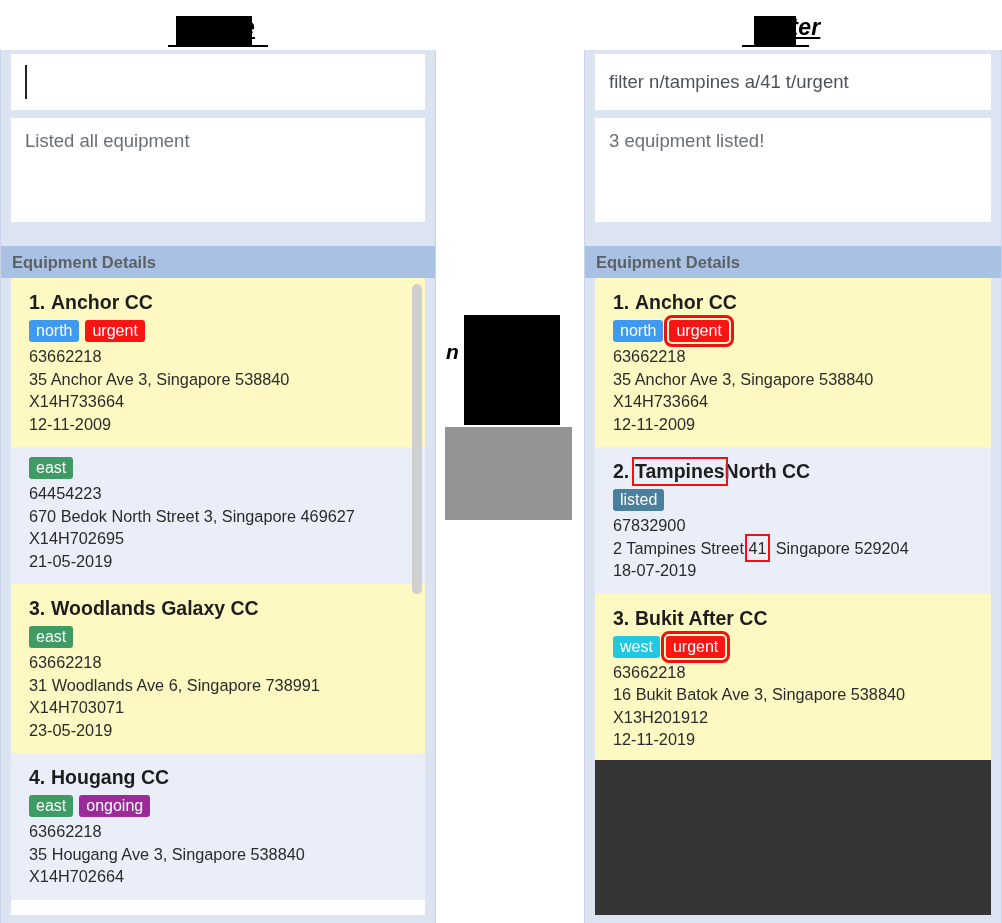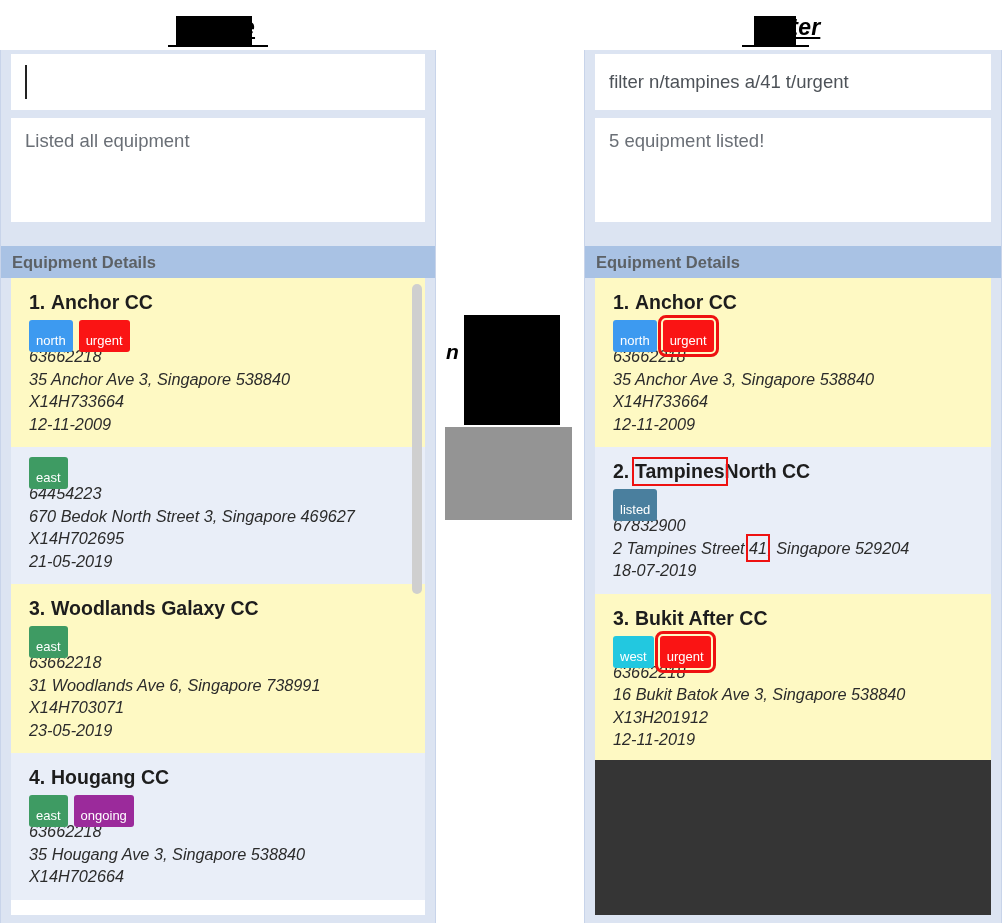--- a/index.html
+++ b/index.html
@@ -95,32 +95,31 @@
     margin: 3px 0 6px 0;
     white-space: nowrap;
   }
   .eq-idx { display: inline-block; min-width: 22px; }
   .eq-name { display: inline-block; }
 
   .tags { margin: 0 0 3px 0; height: 22px; position: relative; }
   .tag {
     display: inline-block;
     color: #fff;
-    font-size: 13px;
+    font-size: 16px;
     line-height: 19px;
-    padding: 11px 7px 2px 7px;
+    padding: 1px 7px 2px 7px;
     border-radius: 3px;
     margin-right: 6px;
     vertical-align: top;
     position: relative;
   }
   .eq-line {
     font-size: 16.3px; color: #2b2b2b; line-height: 22.5px;
     white-space: nowrap;
-    font-style: italic;
   }
 
   
   .hl { outline: 3px solid #ee1111; outline-offset: 2px; }
   .hl-inline {
     display: inline-block;
     outline: 2.5px solid #ee1111;
     outline-offset: 1px;
     position: relative;
   }
@@ -243,21 +242,21 @@
       <span>After</span>
     </div>
 
     <div class="app-body">
 
       <div class="cmd-box">
         <span class="cmd-text">filter n/tampines a/41 t/urgent</span>
       </div>
 
       <div class="result-box">
-        <span>5 equipment listed!</span>
+        <span>3 equipment listed!</span>
       </div>
 
       <div class="details-strip">
         <span class="details-strip-label">Equipment Details</span>
       </div>
 
       <div class="list-card">
 
         <div class="eq-item">
           <div class="eq-title">

